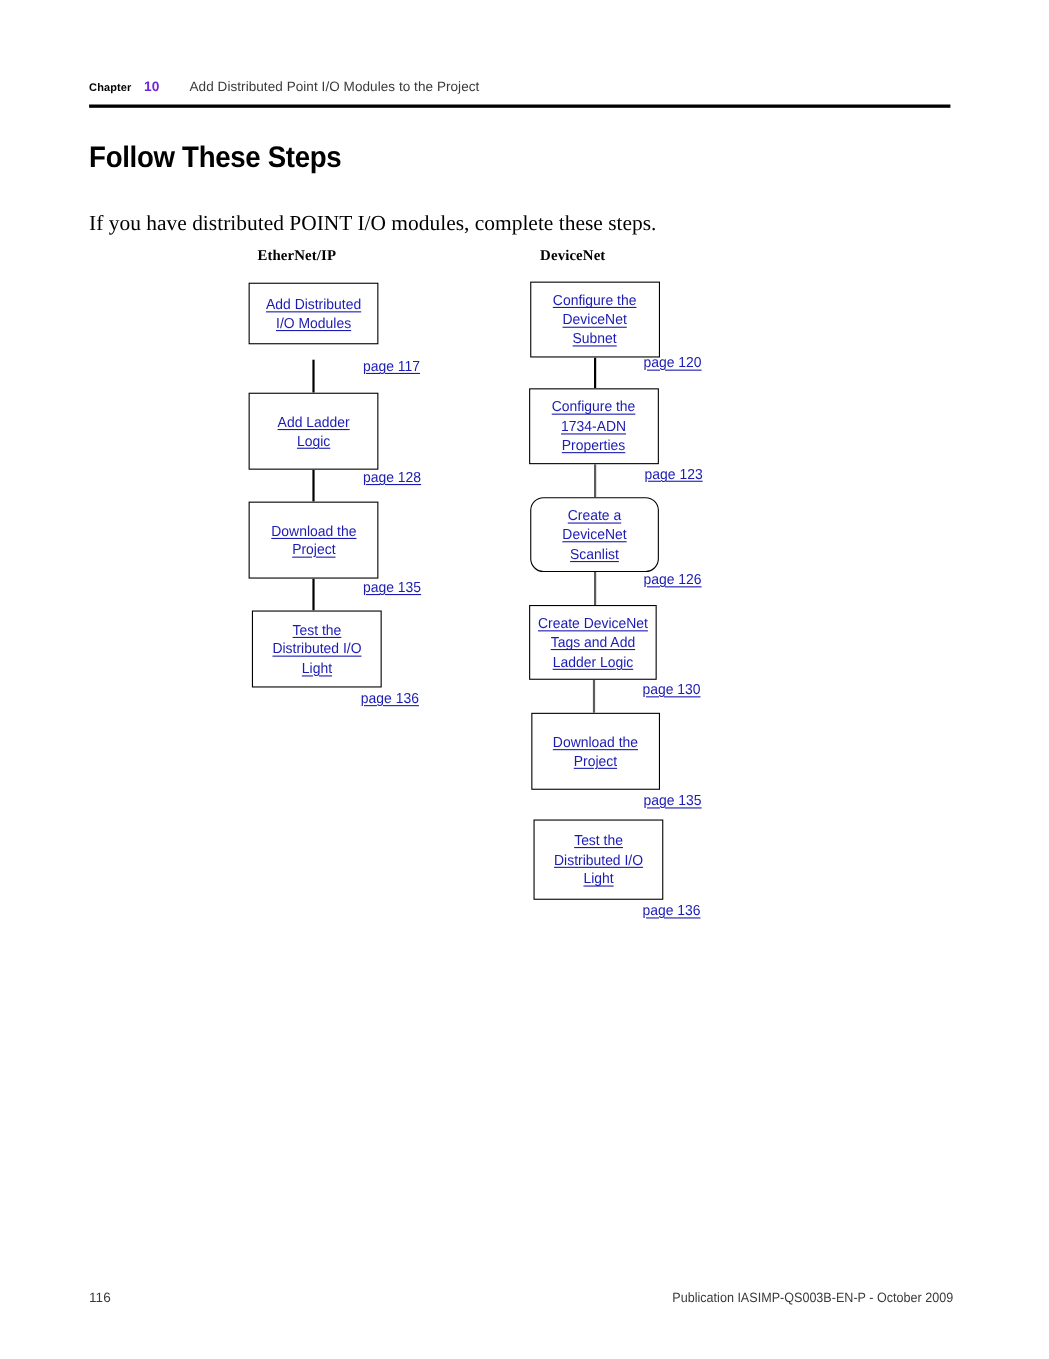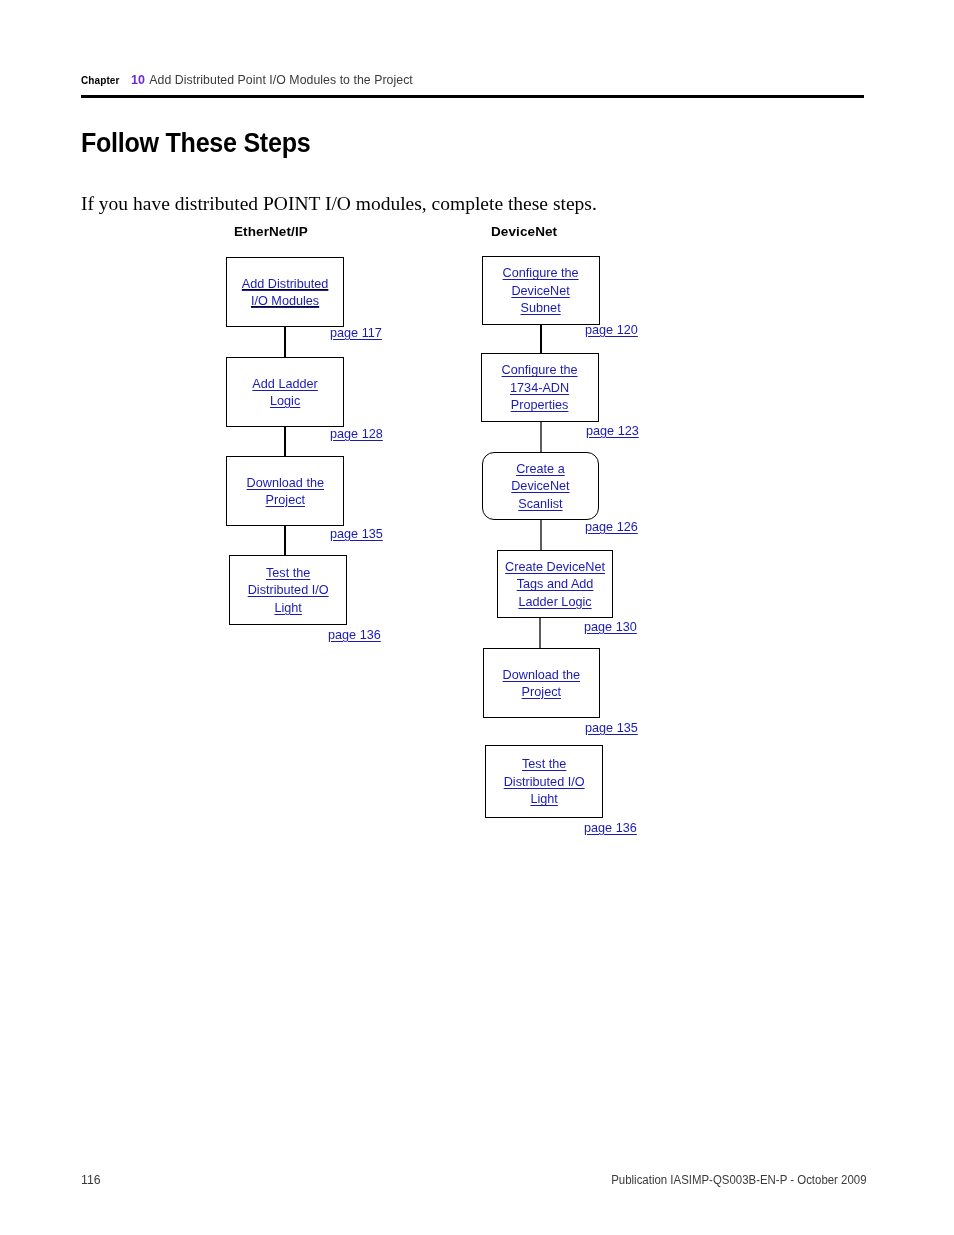--- a/index.html
+++ b/index.html
@@ -34,20 +34,21 @@
     font-family: Liberation Sans, sans-serif;
     font-weight: bold;
     font-size: 12.5px;
     color: #6d28d9;
     margin-left: 7px;
   }
   .hdr-title {
     font-family: "Liberation Sans", sans-serif;
     font-size: 12.3px;
     color: #3a3a3a;
+    margin-left: 23px;
     letter-spacing: 0.05px;
   }
   #header-rule {
     position: absolute;
     left: 81px;
     top: 95px;
     width: 783px;
     height: 3px;
     background: #000;
   }
@@ -74,21 +75,21 @@
     font-family: "Liberation Serif", serif;
     font-size: 19.5px;
     line-height: 24px;
     color: #000;
     white-space: nowrap;
   }
 
   
   .col-heading {
     position: absolute;
-    font-family: Liberation Sans, sans-serif;
+    font-family: Liberation Serif, serif;
     font-weight: bold;
     font-size: 13.5px;
     color: #000;
     letter-spacing: 0.1px;
     white-space: nowrap;
   }
   #heading-ethernet { left: 234px; top: 224px; }
   #heading-devicenet { left: 491px; top: 224px; }
 
   
@@ -172,21 +173,21 @@
   <span class="hdr-title">Add Distributed Point I/O Modules to the Project</span>
 </div>
 <div id="header-rule"></div>
 
 <div id="page-title">Follow These Steps</div>
 <div id="intro-text">If you have distributed POINT I/O modules, complete these steps.</div>
 
 <div class="col-heading" id="heading-ethernet">EtherNet/IP</div>
 <div class="col-heading" id="heading-devicenet">DeviceNet</div>
 
-<div class="flow-box" style="left:226px; top:257px; width:118px; height:70px;text-decoration:underline;">
+<div class="flow-box" style="left:226px; top:257px; width:118px; height:56px;">
   <span class="flow-box-label">Add Distributed
 I/O Modules</span>
 </div>
 <div class="page-ref" style="left:330px; top:325px;">page 117</div>
 <div class="connector" style="left:284px; top:327px; height:30px;"></div>
 
 <div class="flow-box" style="left:226px; top:357px; width:118px; height:70px;">
   <span class="flow-box-label">Add Ladder
 Logic</span>
 </div>
@@ -224,21 +225,21 @@
 <div class="connector gray" style="left:540px; top:422px; height:30px;"></div>
 
 <div class="flow-box" style="left:482px; top:452px; width:117px; height:68px;border-radius:12px;">
   <span class="flow-box-label">Create a
 DeviceNet
 Scanlist</span>
 </div>
 <div class="page-ref" style="left:585px; top:519px;">page 126</div>
 <div class="connector gray" style="left:540px; top:520px; height:30px;"></div>
 
-<div class="flow-box" style="left:481px; top:550px; width:116px; height:68px;margin-left:16px;">
+<div class="flow-box" style="left:481px; top:550px; width:116px; height:68px;">
   <span class="flow-box-label">Create DeviceNet
 Tags and Add
 Ladder Logic</span>
 </div>
 <div class="page-ref" style="left:584px; top:619px;">page 130</div>
 <div class="connector gray" style="left:539px; top:618px; height:30px;"></div>
 
 <div class="flow-box" style="left:483px; top:648px; width:117px; height:70px;">
   <span class="flow-box-label">Download the
 Project</span>

